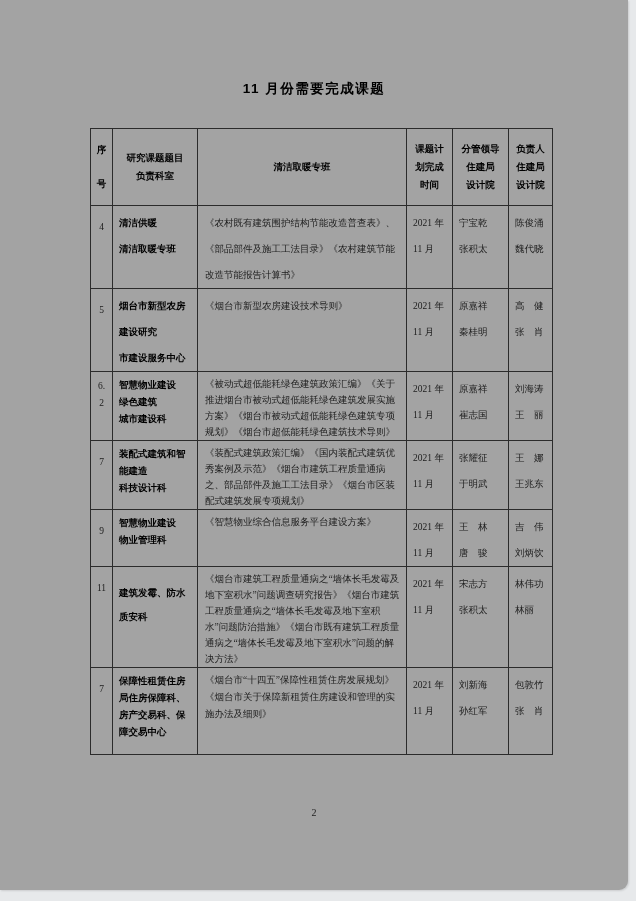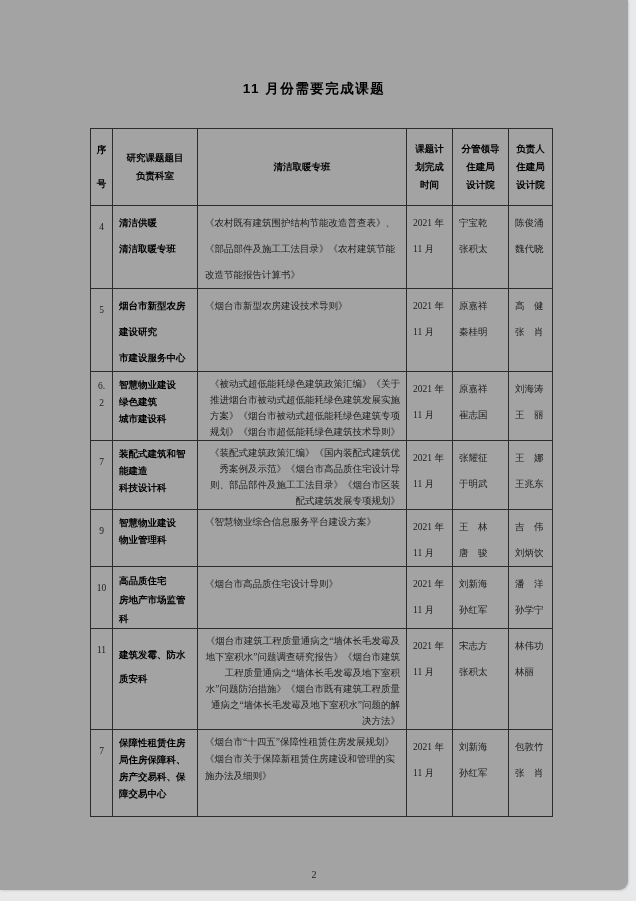--- a/index.html
+++ b/index.html
@@ -60,21 +60,21 @@
   }
   tr.head td.no-cell{line-height:34px;}
   td.no-cell{text-align:center;padding:6px 1px 0 1px;line-height:30px;}
   td.topic-cell{
     font-family:"Liberation Sans",sans-serif;
     font-weight:bold;
     color:#000;
   }
   td.result-cell{padding-left:7px;padding-right:6px;}
   .lh17{line-height:17px !important;}
-  .lh16{line-height:16px !important;text-align:right;}
+  .lh16{line-height:16px !important;}
   .lh19{line-height:19px !important;}
   .lh24{line-height:24px !important;margin-top:24px;}
   .pt12{padding-top:14px !important;}
   tr.rh-head{height:77px}
   tr.rh0{height:72px}
   tr.rh1{height:74px}
   tr.rh2{height:67px}
   tr.rh3{height:68px}
   tr.rh4{height:51px}
   tr.rh5{height:59px}
@@ -162,21 +162,21 @@
 崔志国</td>
       <td>刘海涛
 王　丽</td>
     </tr>
 
     <tr class="rh3">
       <td class="no-cell">7</td>
       <td class="topic-cell lh17">装配式建筑和智
 能建造
 科技设计科</td>
-      <td class="result-cell lh16">《装配式建筑政策汇编》《国内装配式建筑优秀案例及示范》《烟台市高品质住宅设计导则、部品部件及施工工法目录》《烟台市区装配式建筑发展专项规划》</td>
+      <td class="result-cell lh16">《装配式建筑政策汇编》《国内装配式建筑优秀案例及示范》《烟台市建筑工程质量通病之、部品部件及施工工法目录》《烟台市区装配式建筑发展专项规划》</td>
       <td>2021 年
 11 月</td>
       <td>张耀征
 于明武</td>
       <td>王　娜
 王兆东</td>
     </tr>
 
     <tr class="rh4">
       <td class="no-cell">9</td>
@@ -184,33 +184,20 @@
 物业管理科</td>
       <td class="result-cell lh17">《智慧物业综合信息服务平台建设方案》</td>
       <td>2021 年
 11 月</td>
       <td>王　林
 唐　骏</td>
       <td>吉　伟
 刘炳饮</td>
     </tr>
 
-    <tr class="rh5">
-      <td class="no-cell">10</td>
-      <td class="topic-cell lh19">高品质住宅
-房地产市场监管
-科</td>
-      <td class="result-cell">《烟台市高品质住宅设计导则》</td>
-      <td>2021 年
-11 月</td>
-      <td>刘新海
-孙红军</td>
-      <td>潘　洋
-孙学宁</td>
-    </tr>
 
     <tr class="rh6">
       <td class="no-cell">11</td>
       <td class="topic-cell lh24 pt12">建筑发霉、防水
 质安科</td>
       <td class="result-cell lh16">《烟台市建筑工程质量通病之“墙体长毛发霉及地下室积水”问题调查研究报告》《烟台市建筑工程质量通病之“墙体长毛发霉及地下室积水”问题防治措施》《烟台市既有建筑工程质量通病之“墙体长毛发霉及地下室积水”问题的解决方法》</td>
       <td>2021 年
 11 月</td>
       <td>宋志方
 张积太</td>

